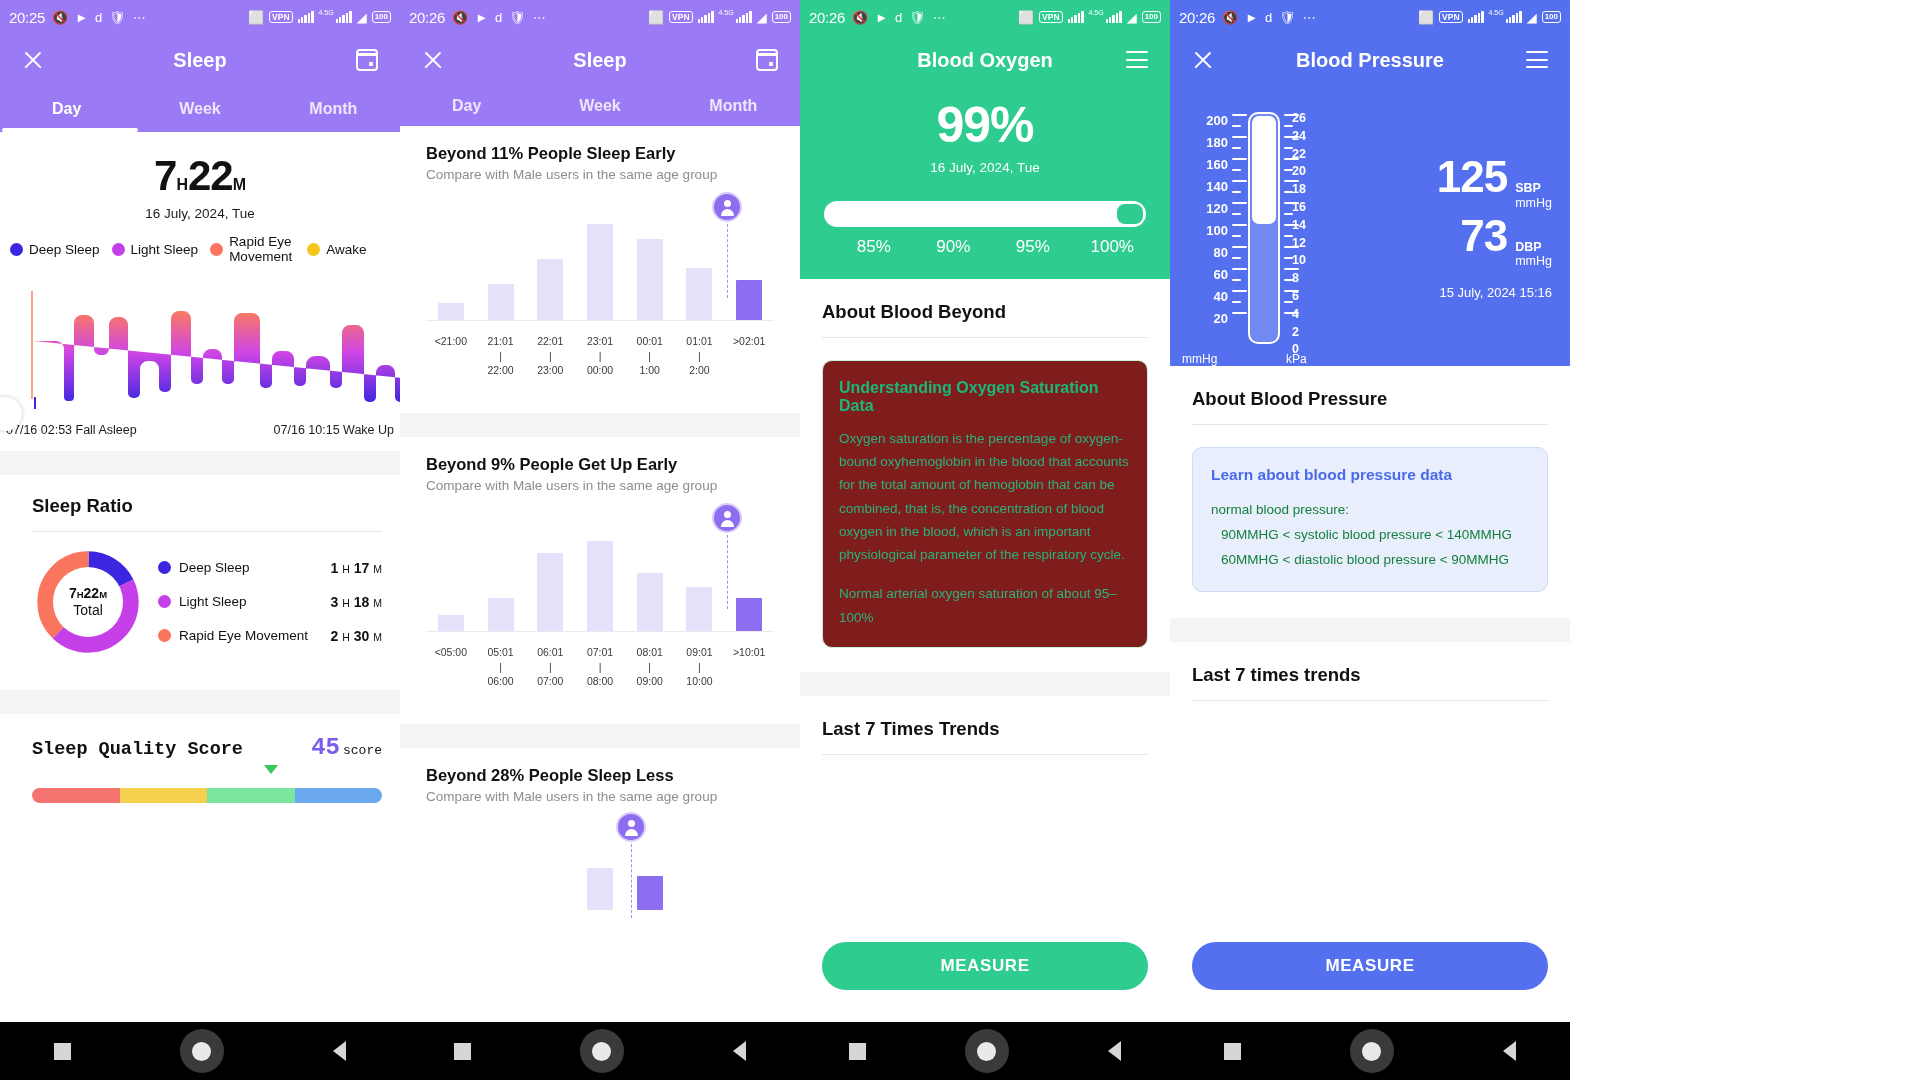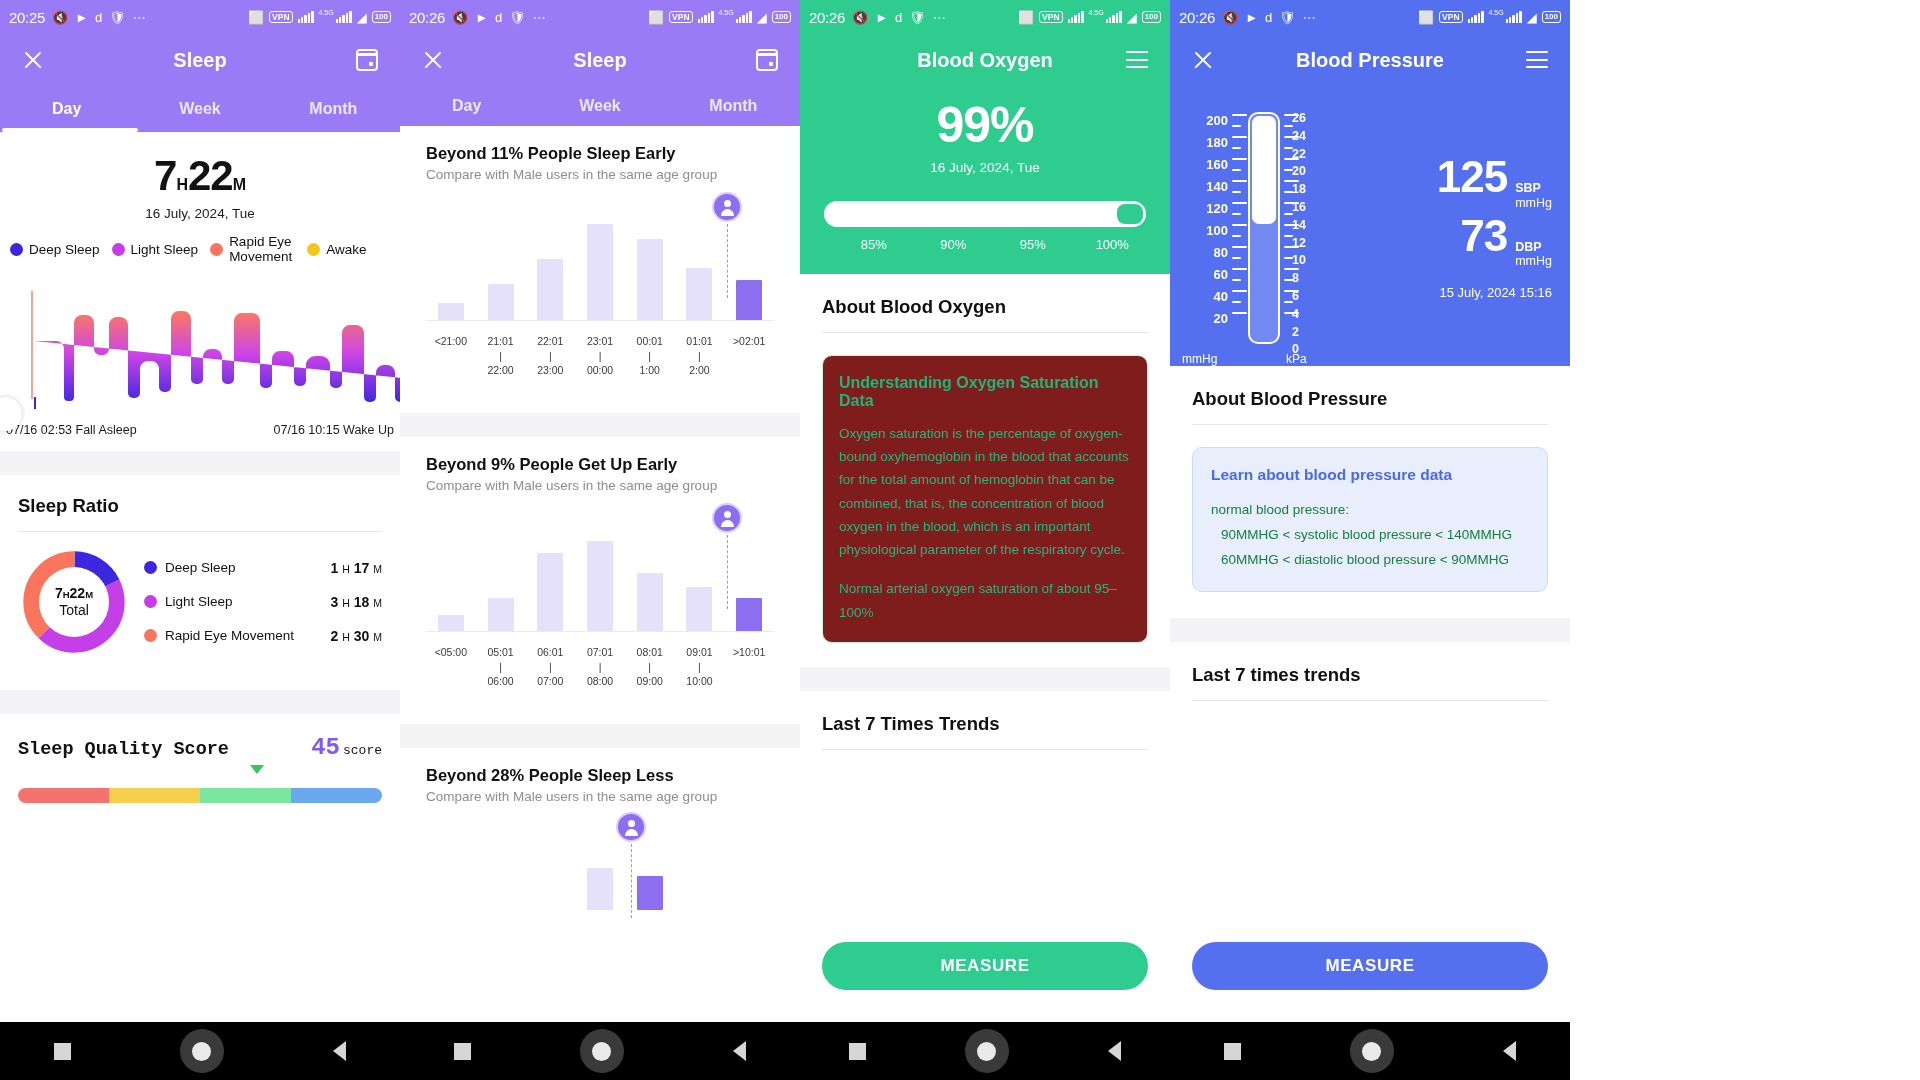--- a/index.html
+++ b/index.html
@@ -95,21 +95,21 @@
   .hyp-times {
     display: flex; justify-content: space-between; padding: 4px 6px 0 6px;
     font-size: 12.5px; color: #1c1c1c;
   }
   .sep-band { height: 24px; background: #f4f4f6; margin-top: 14px; }
   .handle {
     position: absolute; width: 34px; height: 34px; border-radius: 50%;
     background: #fff; box-shadow: 0 0 4px rgba(0,0,0,.22); left: -12px;
   }
 
-  .section { padding: 20px 18px 0 18px; }
+  .section { padding: 20px 18px 0 32px; }
   .section h3 { font-size: 18.5px; font-weight: 700; color: #111; }
   .hr { height: 1px; background: #e7e7ea; margin: 14px 0 0 0; }
 
   .ratio-wrap { display: flex; align-items: center; padding: 14px 0 18px 0; gap: 14px; }
   .donut { position: relative; width: 112px; height: 112px; flex: none; }
   .donut .hole {
     position: absolute; inset: 21px; background: #fff; border-radius: 50%;
     display: flex; flex-direction: column; align-items: center; justify-content: center;
     font-size: 13px; color: #111;
   }
@@ -175,21 +175,21 @@
   .o2-val { font-size: 50px; font-weight: 700; letter-spacing: -1px; }
   .o2-date { font-size: 13.5px; margin-top: 6px; }
   .o2-track {
     margin: 26px 24px 0 24px; height: 26px; background: #fff; border-radius: 14px;
     position: relative; display: flex; align-items: center;
   }
   .o2-knob {
     position: absolute; right: 3px; top: 3px; bottom: 3px; width: 26px;
     background: #2ecc8f; border-radius: 8px;
   }
-  .o2-ticks { display: flex; padding: 10px 18px 0 34px; color: #fff; font-size: 13px; }
+  .o2-ticks { display: flex; padding: 10px 18px 0 34px; color: #fff; font-size: 17px; }
   .o2-ticks span { flex: 1; text-align: center; }
   .sec-title { font-size: 18.5px; font-weight: 700; color: #111; padding: 22px 22px 0 22px; }
   .info-card {
     margin: 22px 22px 0 22px; background: #7f1d1d; border: 1px solid #c8eedd;
     border-radius: 10px; padding: 18px 16px;
   }
   .info-card h5 { color: #19b877; font-size: 16px; font-weight: 700; margin-bottom: 12px; }
   .info-card p { color: #28b37a; font-size: 13.5px; line-height: 1.72; }
   .info-card p + p { margin-top: 16px; }
   .measure-btn {
@@ -652,21 +652,21 @@
         <div class="o2-knob"></div>
       </div>
       <div class="o2-ticks">
         <span>85%</span>
         <span>90%</span>
         <span>95%</span>
         <span>100%</span>
       </div>
     </div>
 
-    <div class="sec-title">About Blood Oxygen</div>
+    <div class="sec-title">About Blood Beyond</div>
     <div class="hr" style="margin:14px 22px 0 22px"></div>
     <div class="info-card">
       <h5>Understanding Oxygen Saturation Data</h5>
       <p>Oxygen saturation is the percentage of oxygen-bound oxyhemoglobin in the blood that accounts for the total amount of hemoglobin that can be combined, that is, the concentration of blood oxygen in the blood, which is an important physiological parameter of the respiratory cycle.</p>
       <p>Normal arterial oxygen saturation of about 95–100%</p>
     </div>
     <div class="gap-band" style="margin-top:24px"></div>
     <div class="sec-title">Last 7 Times Trends</div>
     <div class="hr" style="margin:14px 22px 0 22px"></div>
 

